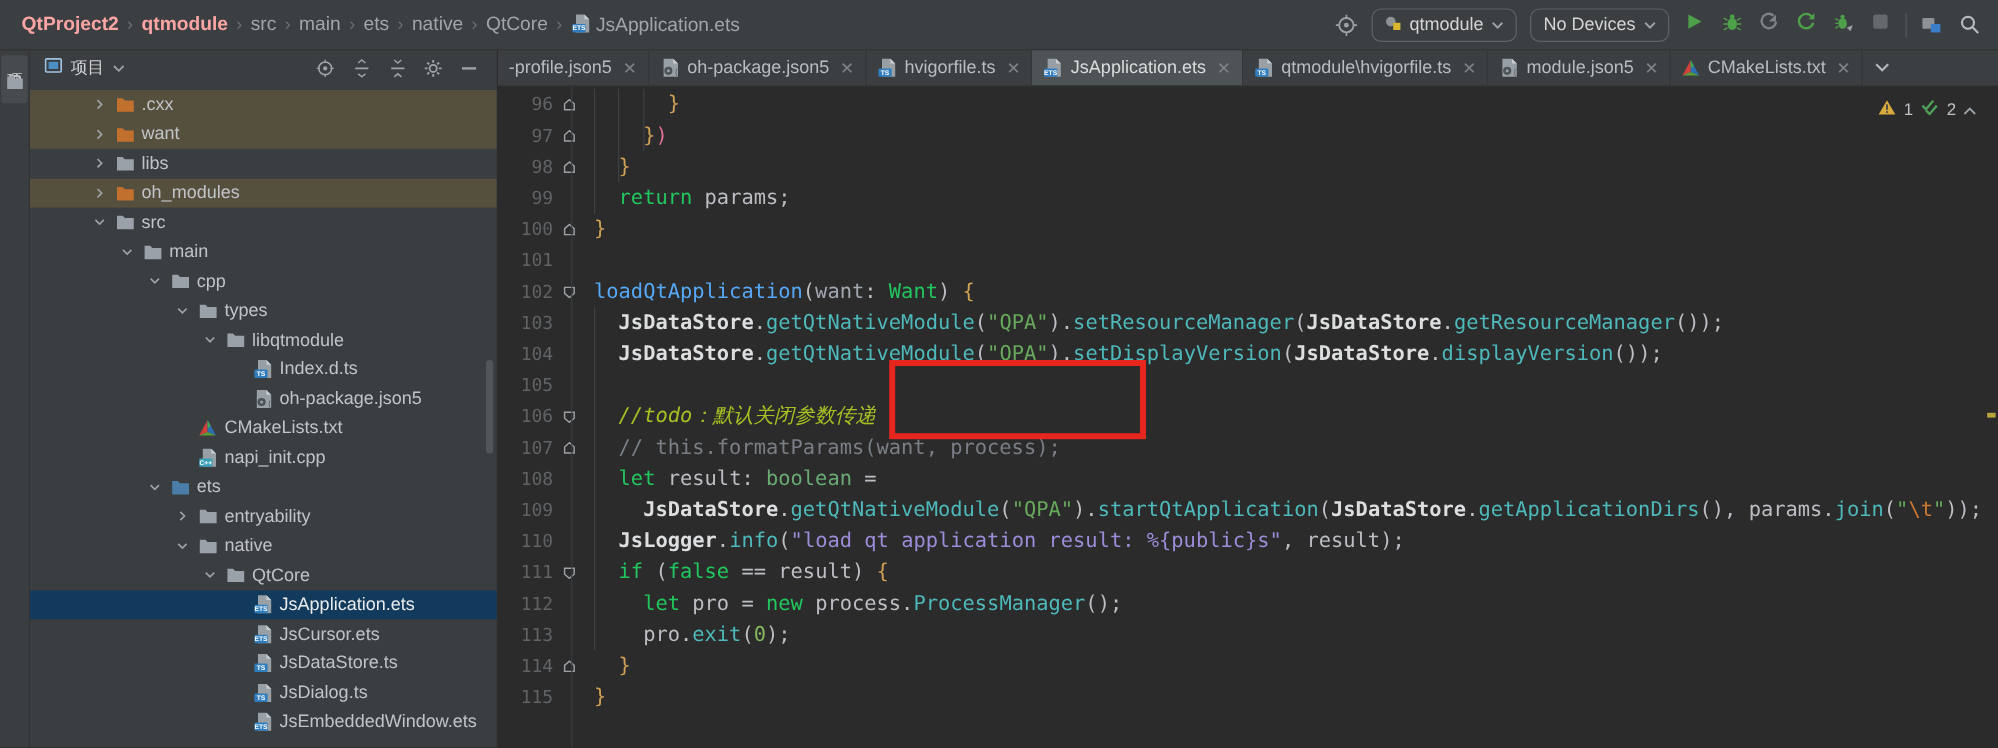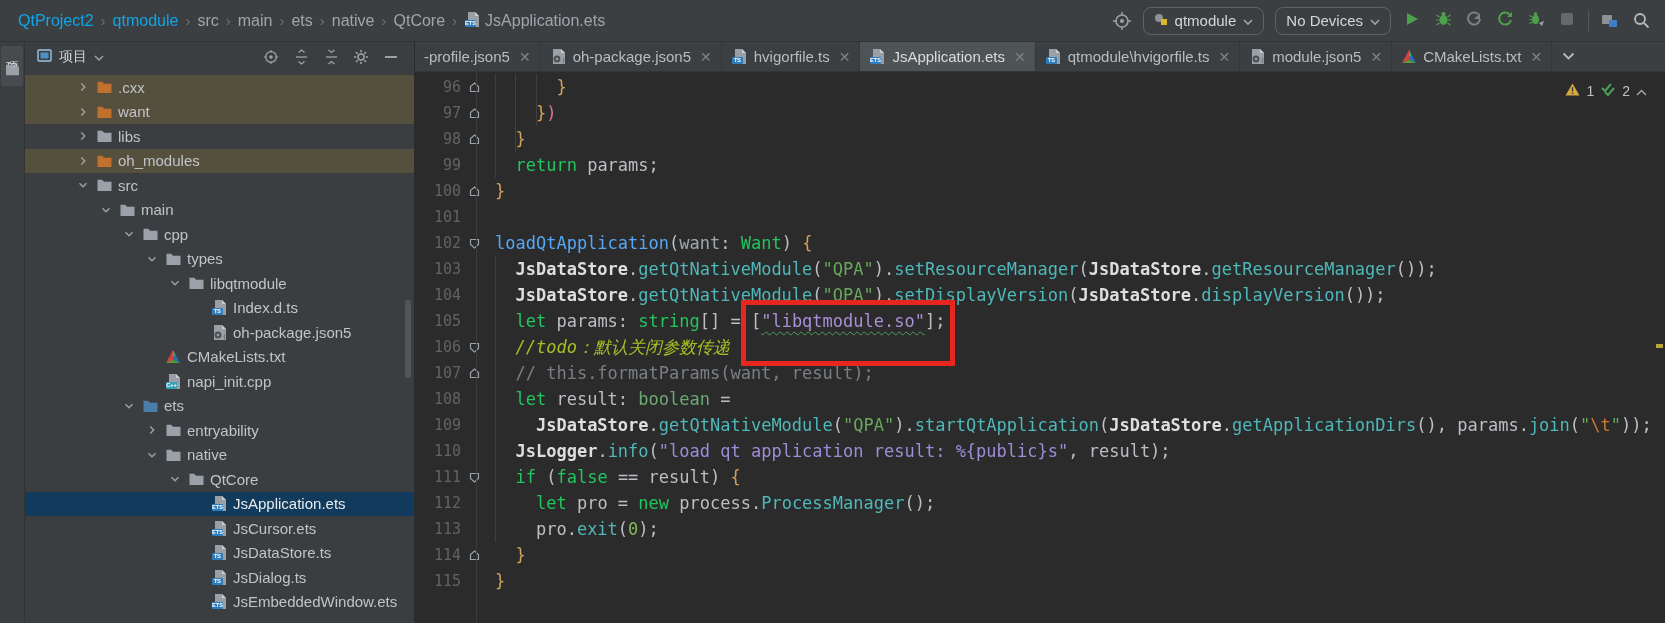--- a/index.html
+++ b/index.html
@@ -2,21 +2,21 @@
 <html><head>
 <meta charset="utf-8">
 <style>
   * { box-sizing: border-box; margin: 0; padding: 0; }
   html,body { width:1665px; height:623px; overflow:hidden; background:#2b2b2b;
     font-family:"Liberation Sans", sans-serif; }
   .titlebar { height:42px; background:#3c3f41; display:flex; align-items:center;
     padding:0 14px 0 18px; border-bottom:1px solid #313335; }
   .breadcrumbs { display:flex; align-items:center; gap:7px; font-size:16px; color:#9fa5ab; }
   .crumb { white-space:nowrap; }
-  .crumb.bold { color:#0ea5e9; font-weight:normal; }
+  .crumb.bold { color:#fca5a5; font-weight:bold; }
   .crumb-sep { color:#6c7175; font-size:15px; }
   .crumb-icon { display:inline-flex; vertical-align:-2px; margin-right:4px; }
   .tb-right { margin-left:auto; display:flex; align-items:center; gap:11px; }
   .combo { height:28px; border:1px solid #5e6366; border-radius:8px; display:flex;
     align-items:center; gap:7px; padding:0 10px; color:#d3d5d7; font-size:15px; cursor:pointer; }
   .act { width:20px; height:20px; display:flex; align-items:center; justify-content:center; cursor:pointer; }
   .tb-sep { width:1px; height:20px; background:#55595c; }
 
   .main { display:flex; height:581px; }
   .stripe { width:25px; background:#3b3e40; border-right:1px solid #313335;
@@ -676,39 +676,38 @@
             <span class="ct"><span class="plain">  </span><span class="obj">JsDataStore</span><span class="plain">.</span><span class="meth">getQtNativeModule</span><span class="plain">(</span><span class="str">"QPA"</span><span class="plain">).</span><span class="meth">setResourceManager</span><span class="plain">(</span><span class="obj">JsDataStore</span><span class="plain">.</span><span class="meth">getResourceManager</span><span class="plain">());</span></span>
           </div>
           <div class="cl">
             <span class="ln">104</span>
             <span class="fold"></span>
             <span class="ct"><span class="plain">  </span><span class="obj">JsDataStore</span><span class="plain">.</span><span class="meth">getQtNativeModule</span><span class="plain">(</span><span class="str">"QPA"</span><span class="plain">).</span><span class="meth">setDisplayVersion</span><span class="plain">(</span><span class="obj">JsDataStore</span><span class="plain">.</span><span class="meth">displayVersion</span><span class="plain">());</span></span>
           </div>
           <div class="cl">
             <span class="ln">105</span>
             <span class="fold"></span>
-            <span class="ct"><span class="plain">  </span><span class="kw">let</span><span class="plain"> params: </span><span class="kw">string</span><span class="plain">[] = [</span><span class="vstr">"libqtmodule.so"</span><span class="plain">];</span></span>
           </div>
           <div class="cl">
             <span class="ln">106</span>
             <span class="fold">
               <svg width="11" height="11" viewBox="0 0 11 11">
                 <path d="M1.5 1.5v5l4 3.5 4-3.5v-5z" fill="none" stroke="#9da2a8" stroke-width="1.2"></path>
               </svg>
             </span>
             <span class="ct"><span class="plain">  </span><span class="todo">//todo：默认关闭参数传递</span></span>
           </div>
           <div class="cl">
             <span class="ln">107</span>
             <span class="fold">
               <svg width="11" height="11" viewBox="0 0 11 11">
                 <path d="M1.5 9.5v-5L5.5 1l4 3.5v5z" fill="none" stroke="#9da2a8" stroke-width="1.2"></path>
               </svg>
             </span>
-            <span class="ct"><span class="plain">  </span><span class="cmt">// this.formatParams(want, result);</span></span>
+            <span class="ct"><span class="plain">  </span><span class="cmt">// this.formatParams(want, process);</span></span>
           </div>
           <div class="cl">
             <span class="ln">108</span>
             <span class="fold"></span>
             <span class="ct"><span class="plain">  </span><span class="kw">let</span><span class="plain"> result: </span><span class="bool">boolean</span><span class="plain"> =</span></span>
           </div>
           <div class="cl">
             <span class="ln">109</span>
             <span class="fold"></span>
             <span class="ct"><span class="plain">    </span><span class="obj">JsDataStore</span><span class="plain">.</span><span class="meth">getQtNativeModule</span><span class="plain">(</span><span class="str">"QPA"</span><span class="plain">).</span><span class="meth">startQtApplication</span><span class="plain">(</span><span class="obj">JsDataStore</span><span class="plain">.</span><span class="meth">getApplicationDirs</span><span class="plain">(), params.</span><span class="meth">join</span><span class="plain">(</span><span class="str">"</span><span class="esc">\t</span><span class="str">"</span><span class="plain">));</span></span>

